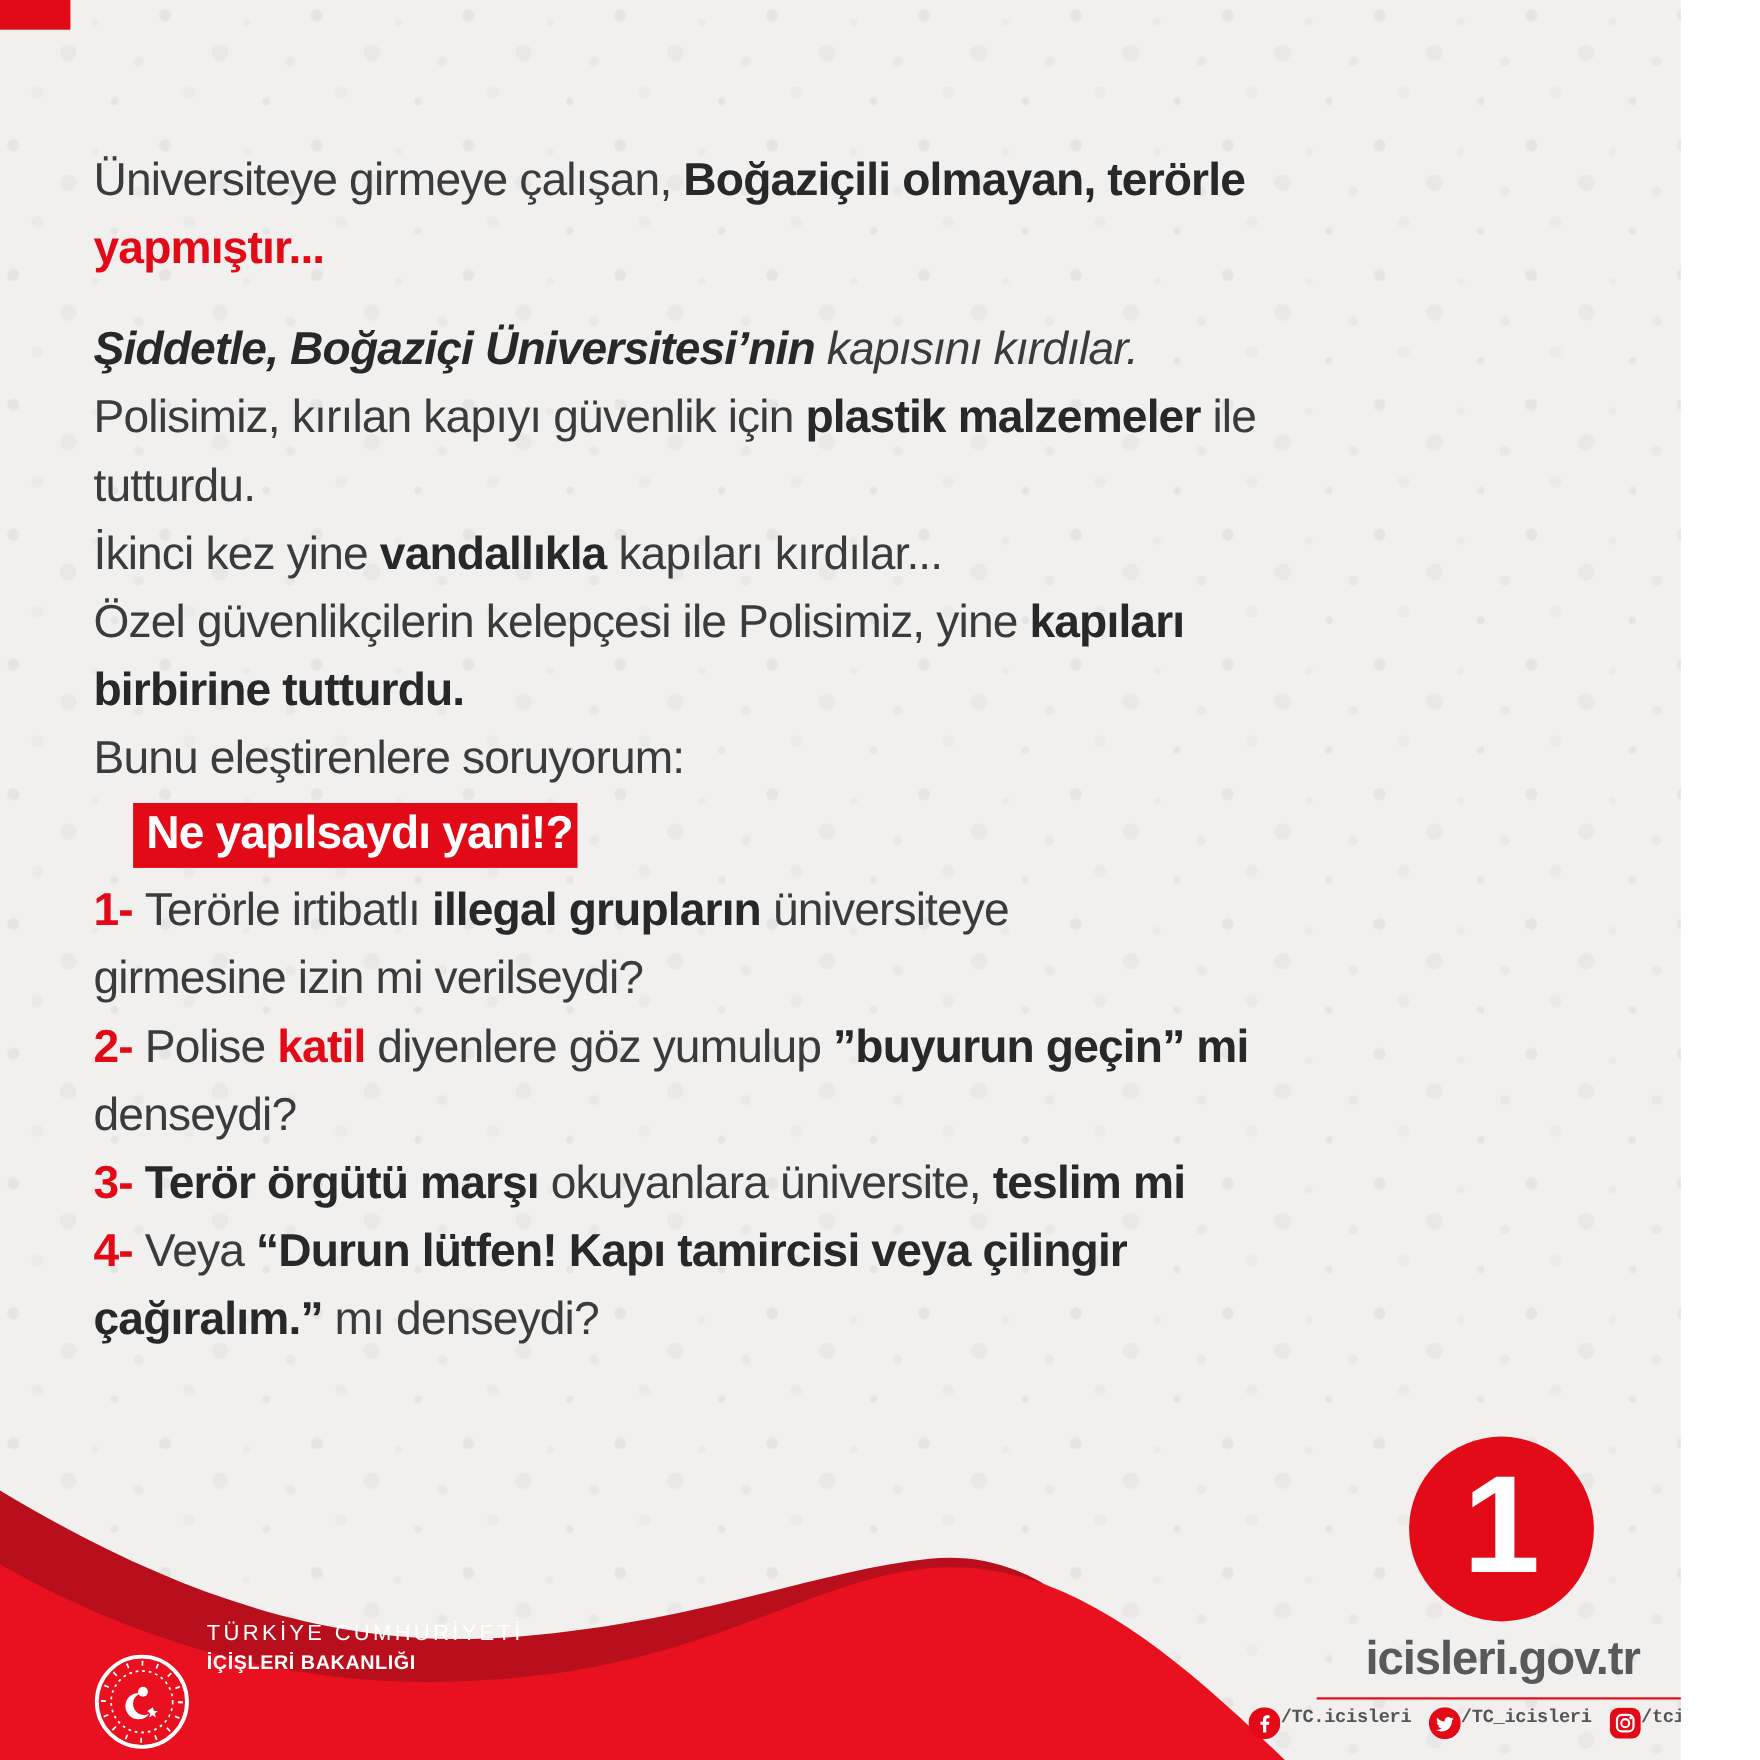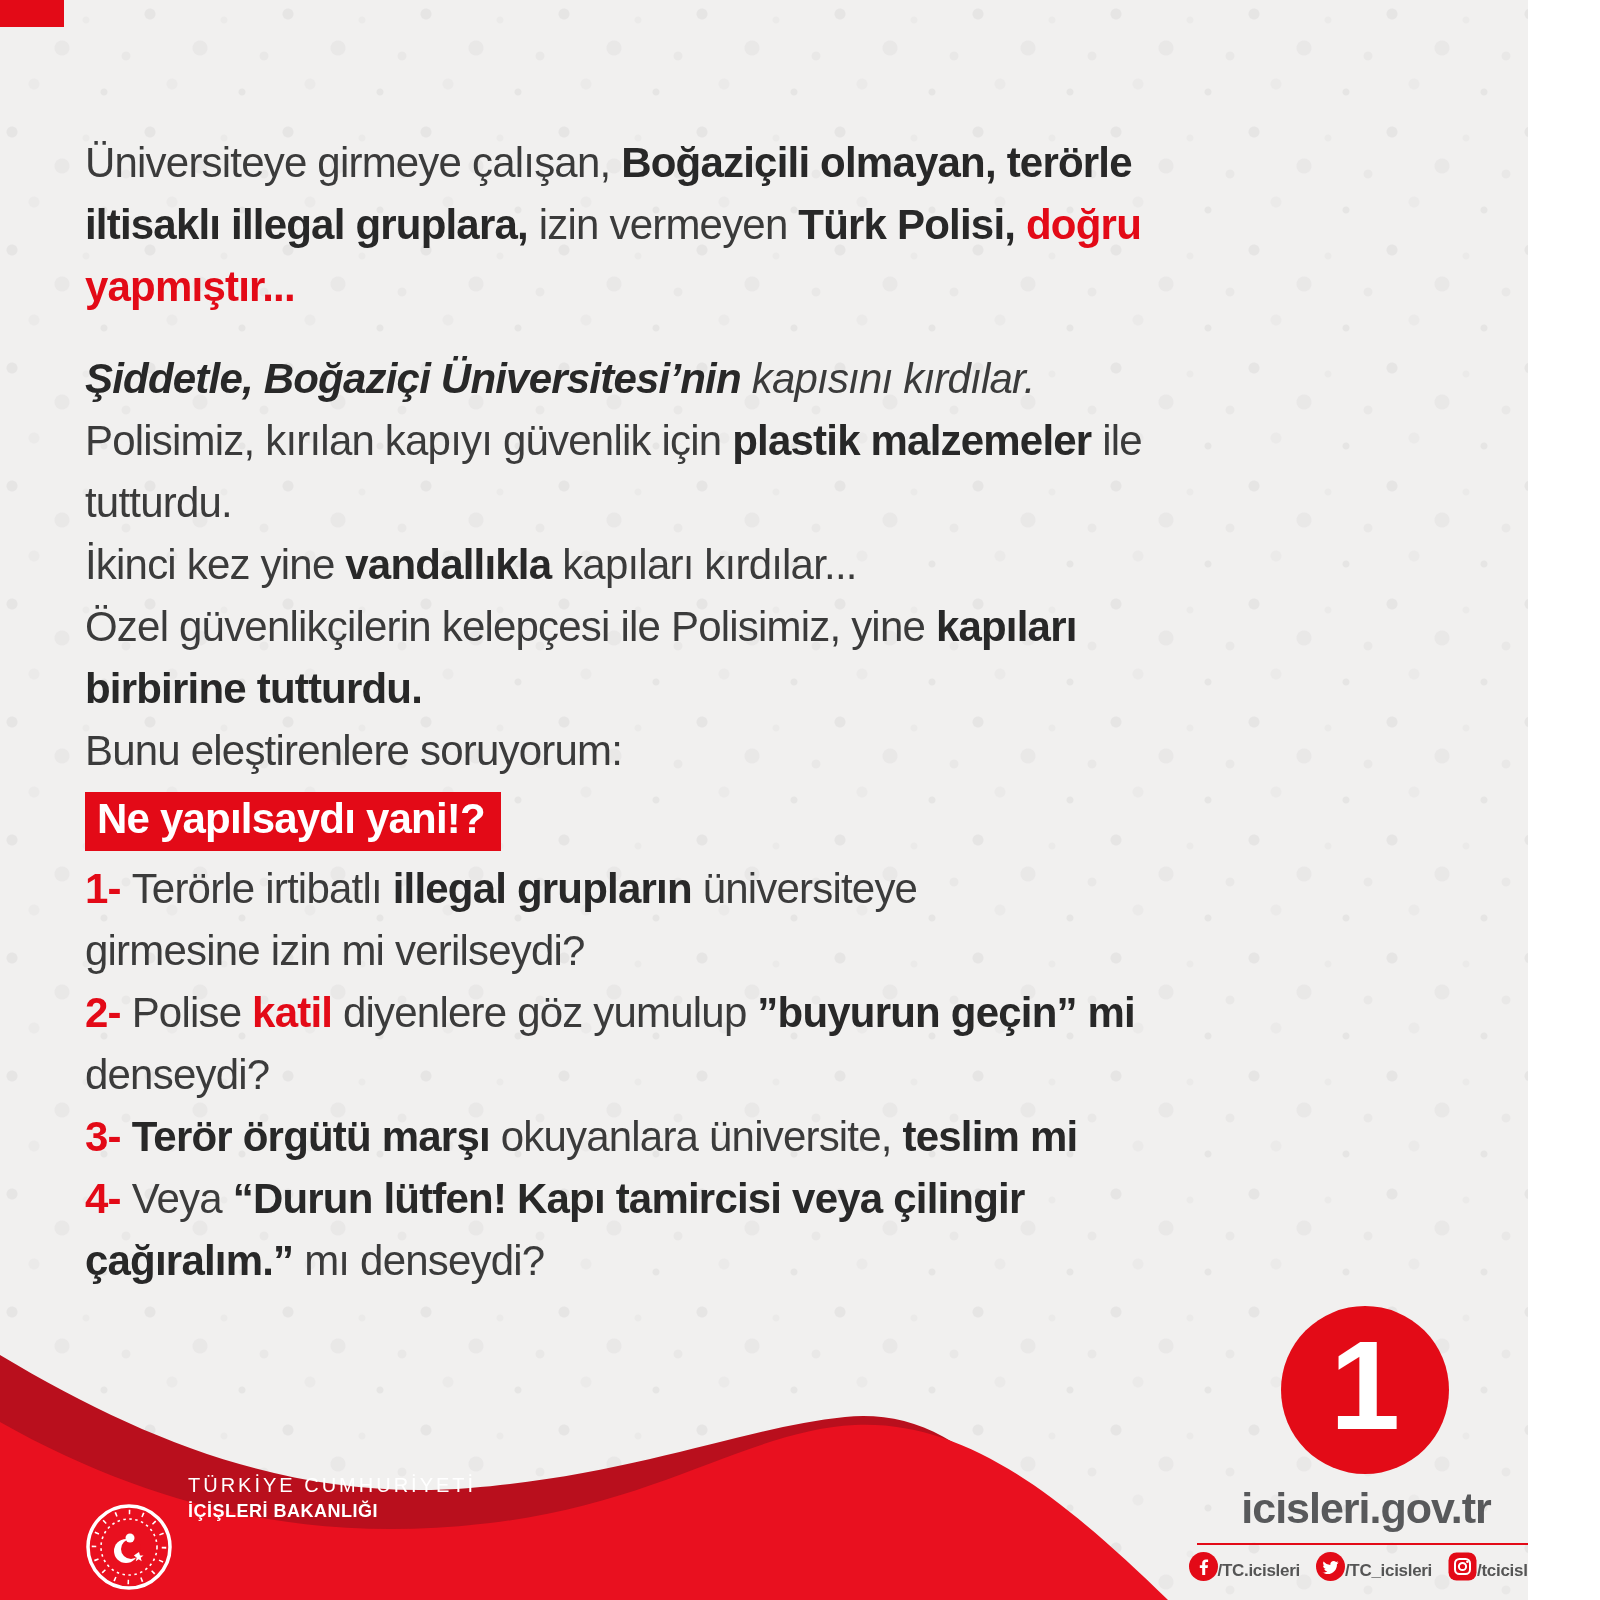--- a/index.html
+++ b/index.html
@@ -19,55 +19,54 @@
   
   .corner-accent{position:absolute;left:0;top:0;width:64px;height:27px;background:#e30a17;}
   
   .body-text{position:absolute;left:85px;top:132px;width:1388px;
     font-size:42px;line-height:62px;letter-spacing:-0.8px;}
   .line{white-space:normal;}
   .seg-r{font-weight:400;color:#3b3b3b;}
   .seg-b{font-weight:700;color:#282828;}
   .seg-red{font-weight:700;color:#e30a17;}
   .seg-num{font-weight:700;color:#e30a17;}
-  .seg-hl{background:#e30a17;color:#ffffff;font-weight:700;padding:3px 16px 9px 12px;}
+  .seg-hl{background:#e30a17;color:#ffffff;font-weight:700;padding:3px 4px 9px 12px;margin-left:36px;}
   .gap1{margin-top:30px;font-style:italic;}
   .gap2{}
   .line-hl{margin:6px 0 8px 0;}
   
   .wave-svg{position:absolute;left:0;bottom:0;width:1600px;height:320px;display:block;}
   
   .page-badge{position:absolute;left:1281px;top:1306px;width:168px;height:168px;border-radius:50%;
     background:#e30b17;display:flex;align-items:center;justify-content:center;}
   .page-badge span{color:#ffffff;font-size:126px;font-weight:700;line-height:1;transform:translateY(-4px);}
   
   .site-url{position:absolute;left:1190px;top:1484px;width:352px;text-align:center;
     font-size:43px;font-weight:700;color:#58595b;letter-spacing:-1px;}
   .red-divider{position:absolute;left:1197px;top:1543px;width:340px;height:2px;background:#e30a17;}
   .social-row{position:absolute;left:1178px;top:1552px;width:380px;display:flex;
     justify-content:center;align-items:center;gap:16px;}
-  .social-item{display:flex;align-items:flex-end;gap:0;}
+  .social-item{display:flex;align-items:flex-start;gap:0;font-family:Liberation Mono, monospace;}
   .social-item .handle{font-size:17px;font-weight:600;color:#555555;letter-spacing:-0.3px;}
   .social-icon{width:29px;height:29px;display:block;}
   
   .seal{position:absolute;left:84px;top:1502px;width:90px;height:90px;display:block;}
   .ministry-text{position:absolute;left:188px;top:1474px;color:#ffffff;}
   .ministry-line1{font-size:20px;font-weight:400;letter-spacing:3px;}
   .ministry-line2{font-size:18px;font-weight:700;letter-spacing:0.5px;margin-top:4px;}
 </style>
 </head>
 <body>
 
 <div id="canvas">
 
   <div class="corner-accent"></div>
 
   <div class="body-text">
       <div class="line"><span class="seg-r">Üniversiteye girmeye çalışan, </span><span class="seg-b">Boğaziçili olmayan, terörle</span></div>
-      <div class="line"><span class="seg-b">iltisaklı illegal gruplara, </span><span class="seg-r">izin vermeyen </span><span class="seg-b">Türk Polisi, </span><span class="seg-red">doğru</span></div>
       <div class="line"><span class="seg-red">yapmıştır...</span></div>
       <div class="line gap1"><span class="seg-b">Şiddetle, Boğaziçi Üniversitesi’nin </span><span class="seg-r">kapısını kırdılar.</span></div>
       <div class="line"><span class="seg-r">Polisimiz, kırılan kapıyı güvenlik için </span><span class="seg-b">plastik malzemeler </span><span class="seg-r">ile</span></div>
       <div class="line"><span class="seg-r">tutturdu.</span></div>
       <div class="line"><span class="seg-r">İkinci kez yine </span><span class="seg-b">vandallıkla </span><span class="seg-r">kapıları kırdılar...</span></div>
       <div class="line"><span class="seg-r">Özel güvenlikçilerin kelepçesi ile Polisimiz, yine </span><span class="seg-b">kapıları</span></div>
       <div class="line"><span class="seg-b">birbirine tutturdu.</span></div>
       <div class="line gap2"><span class="seg-r">Bunu eleştirenlere soruyorum:</span></div>
       <div class="line line-hl"><span class="seg-hl">Ne yapılsaydı yani!?</span></div>
       <div class="line"><span class="seg-num">1- </span><span class="seg-r">Terörle irtibatlı </span><span class="seg-b">illegal grupların </span><span class="seg-r">üniversiteye</span></div>

